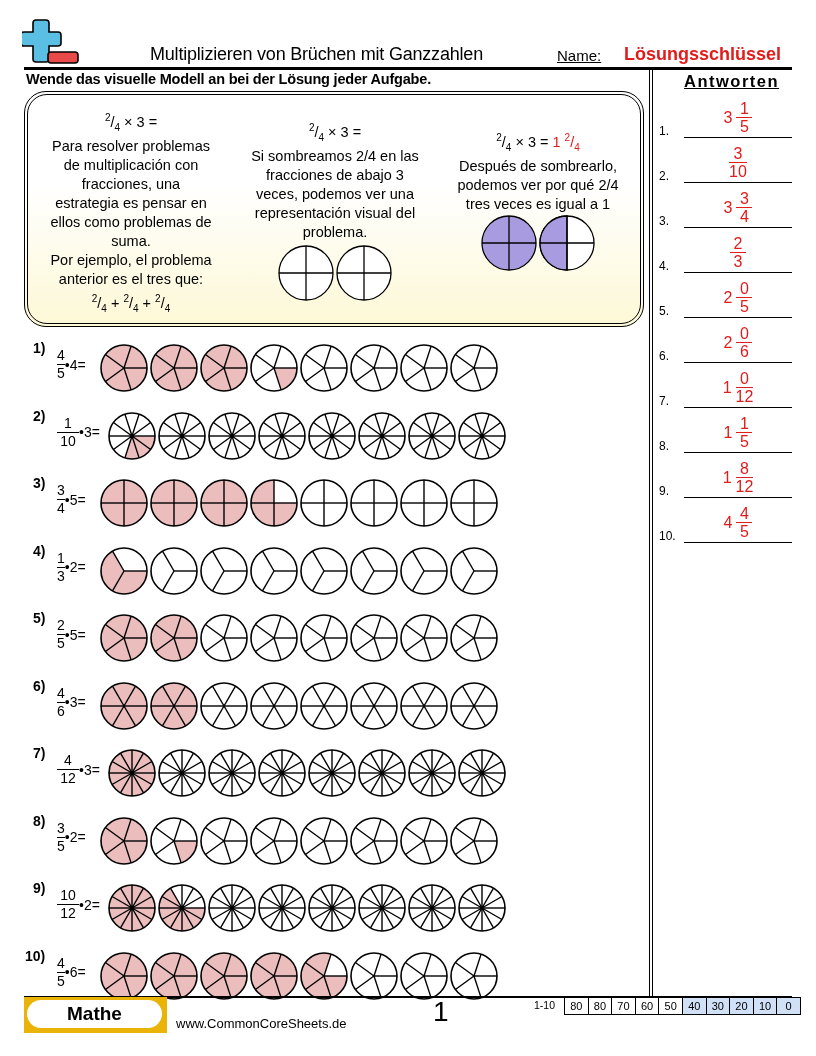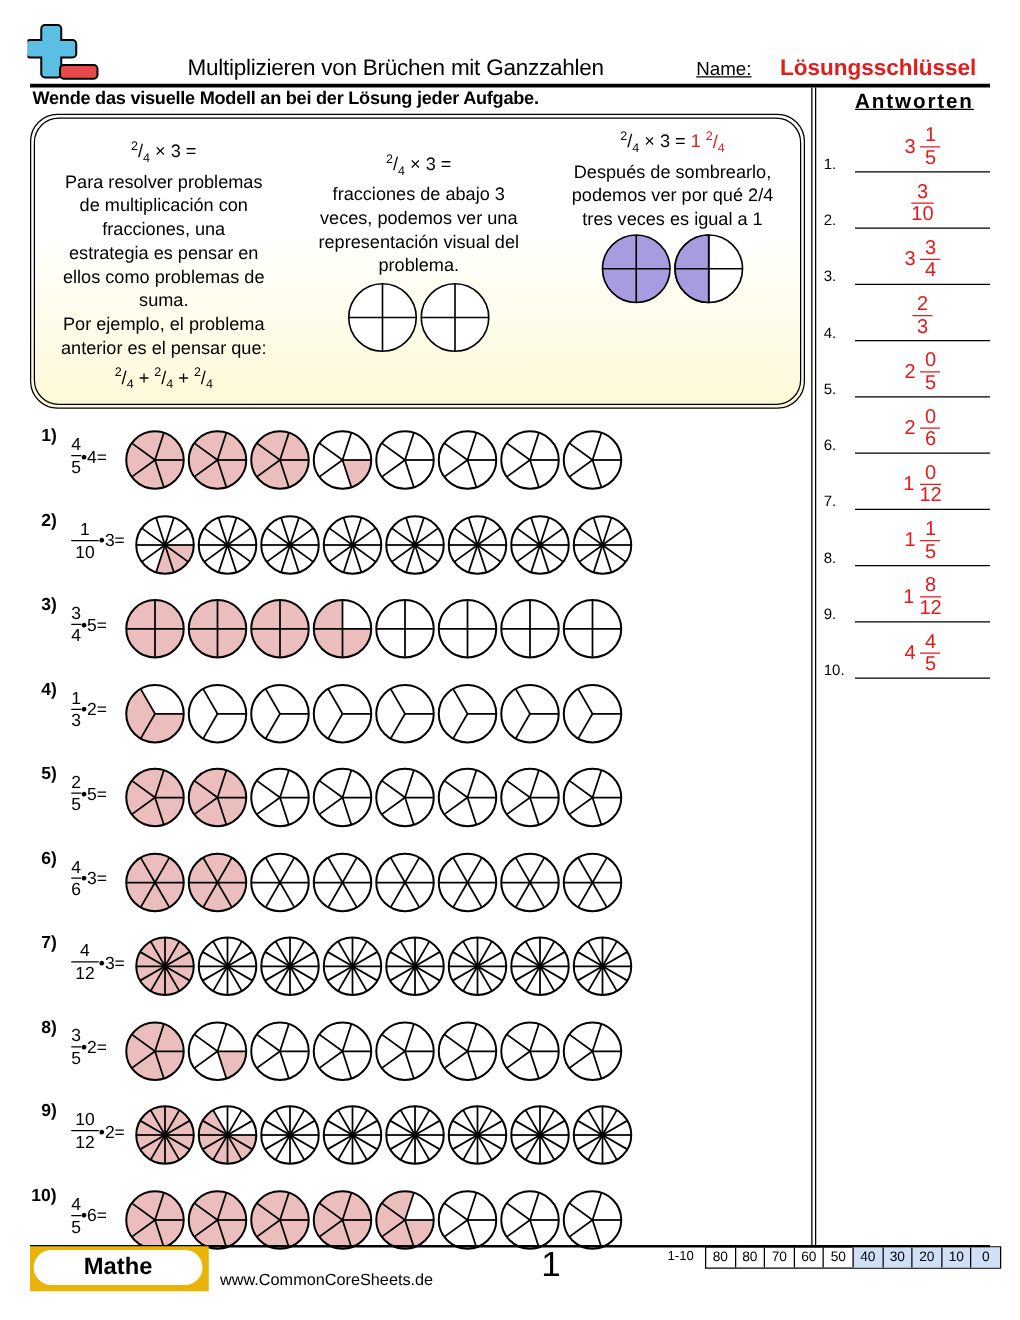--- a/index.html
+++ b/index.html
@@ -62,46 +62,47 @@
   <div class="col" style="left:6px; top:16px; width:200px;">
     <div><span class="frac-sup">2</span>/<span class="frac-sub">4</span> <span>× 3 =</span></div>
     <div>
       <div>Para resolver problemas</div>
       <div>de multiplicación con</div>
       <div>fracciones, una</div>
       <div>estrategia es pensar en</div>
       <div>ellos como problemas de</div>
       <div>suma.</div>
       <div>Por ejemplo, el problema</div>
-      <div>anterior es el pensar que:</div>
+      <div>anterior es el tres que:</div>
     </div>
     <div><span class="frac-sup">2</span>/<span class="frac-sub">4</span> <span>+</span> <span class="frac-sup">2</span>/<span class="frac-sub">4</span> <span>+</span> <span class="frac-sup">2</span>/<span class="frac-sub">4</span></div>
   </div>
 
   <div class="col" style="left:210px; top:26px; width:200px;">
     <div><span class="frac-sup">2</span>/<span class="frac-sub">4</span> <span>× 3 =</span></div>
     <div>
+      <div>Si sombreamos 2/4 en las</div>
       <div>fracciones de abajo 3</div>
       <div>veces, podemos ver una</div>
       <div>representación visual del</div>
       <div>problema.</div>
     </div>
     <svg width="120" height="60" viewBox="0 0 120 60" style="margin-top:2px;">
       <g stroke="#000" stroke-width="1.3" fill="#fff">
         <circle cx="31" cy="29" r="27"></circle>
           <line x1="4" y1="29" x2="58" y2="29"></line>
           <line x1="31" y1="2" x2="31" y2="56"></line>
         <circle cx="89" cy="29" r="27"></circle>
           <line x1="62" y1="29" x2="116" y2="29"></line>
           <line x1="89" y1="2" x2="89" y2="56"></line>
       </g>
     </svg>
   </div>
 
-  <div class="col" style="left:418px; top:8px; width:190px;">
+  <div class="col" style="left:418px; top:36px; width:190px;">
     <div><span class="frac-sup">2</span>/<span class="frac-sub">4</span> <span>× 3 =</span> <span class="red">1</span> <span class="red"><span class="frac-sup">2</span>/<span class="frac-sub">4</span></span></div>
     <div>
       <div>Después de sombrearlo,</div>
       <div>podemos ver por qué 2/4</div>
       <div>tres veces es igual a 1</div>
     </div>
     <svg width="120" height="60" viewBox="0 0 120 60">
       <g stroke="#000" stroke-width="1.3">
         <circle cx="31" cy="29" r="27" fill="#a99be0"></circle>
           <line x1="4" y1="29" x2="58" y2="29"></line>

